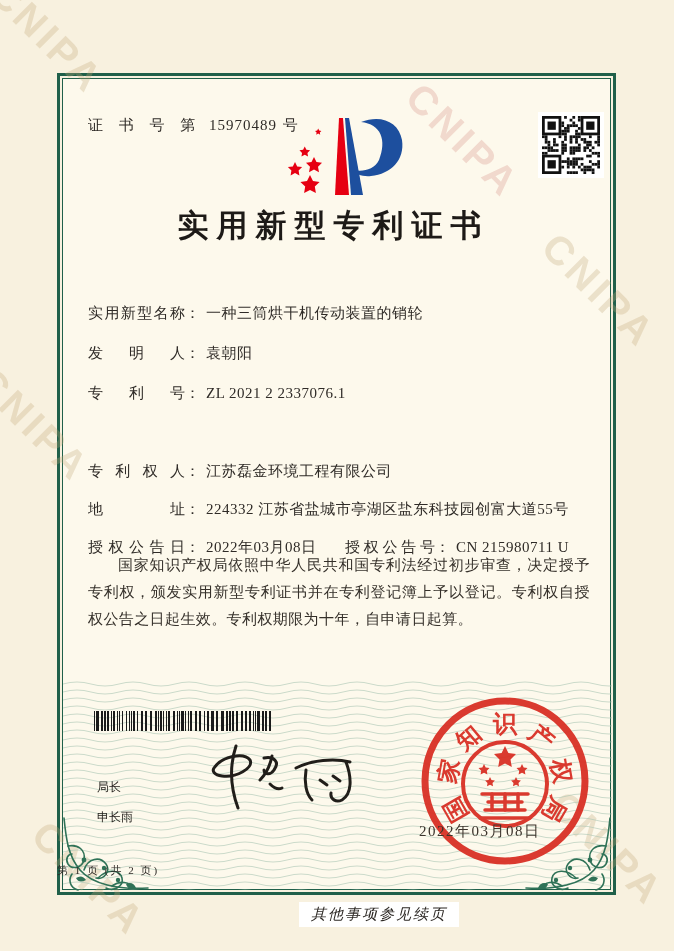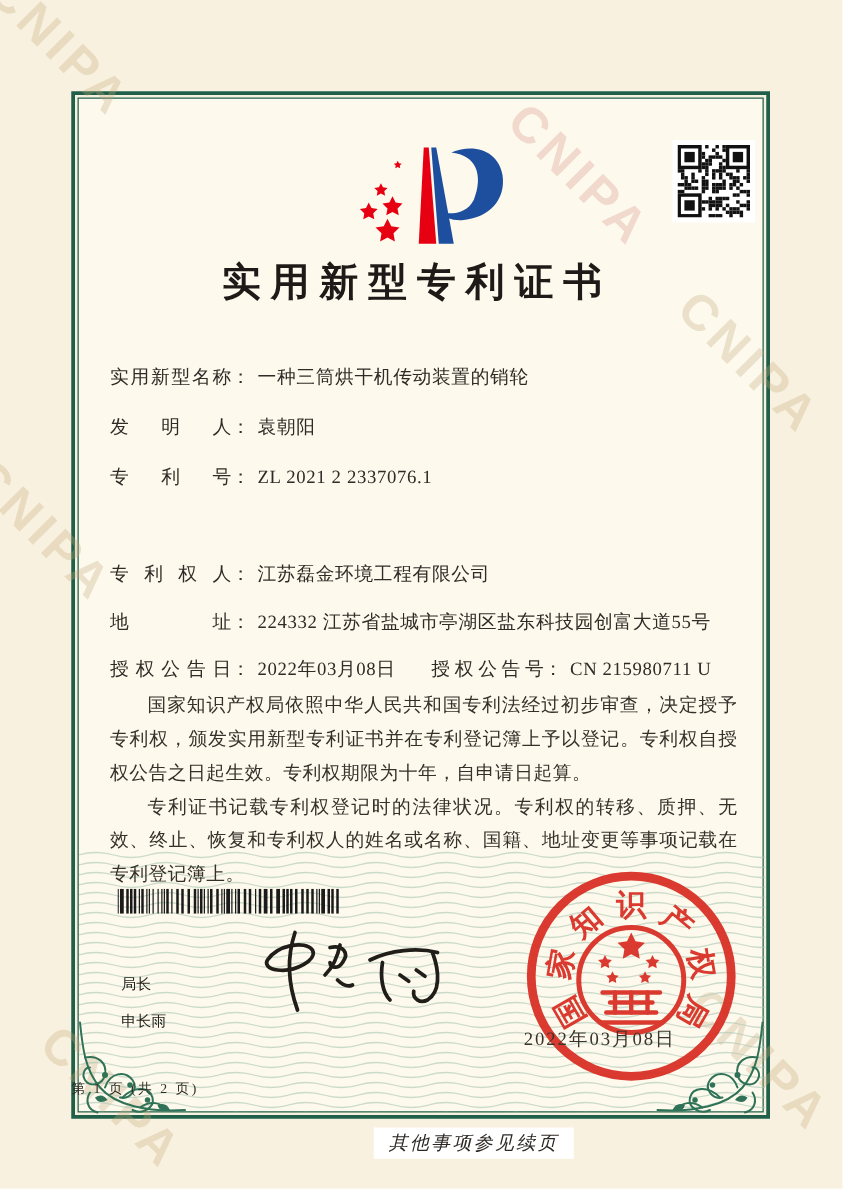--- a/index.html
+++ b/index.html
@@ -32,21 +32,21 @@
   .cert-no{ position:absolute; z-index:3; left:88px; top:116px; font-size:15px; }
   .cert-no .sp{ letter-spacing:6px; }
   .cert-no .num{ margin-left:4px; margin-right:2px; letter-spacing:1px; }
   .logo{ position:absolute; z-index:3; left:283px; top:100px; }
   .qr{ position:absolute; z-index:3; left:538px; top:112px; background:#fff; padding:4px; }
   .title{
     position:absolute; z-index:3; left:57px; top:205px; width:553px;
     text-align:center; font-size:31px; font-weight:bold; letter-spacing:8px;
     color:#1d1a17;
   }
-  .row{ position:absolute; z-index:3; left:88px; font-size:15px; white-space:nowrap; }
+  .row{ position:absolute; z-index:3; left:88px; font-size:15px; white-space:nowrap;margin-top:12px; }
   .row .lbl{ display:inline-block; width:97px; text-align:justify; text-align-last:justify; vertical-align:bottom; }
   .row .colon{ margin-right:6px; }
   .row .val{ letter-spacing:.5px; }
   .r1{ top:292px; } .r2{ top:332px; } .r3{ top:372px; }
   .r4{ top:411px; } .r5{ top:450px; } .r6{ top:488px; } .r7{ top:526px; }
   .pair2{ position:absolute; left:257px; top:0; }
   .pair2 .lbl{ width:90px; }
   .paras{
     position:absolute; z-index:3; left:88px; top:552px; width:502px;
     font-size:15px; line-height:27px; text-align:justify;
@@ -130,20 +130,25 @@
       <g fill="#2f7257">
         <circle cx="26" cy="44" r="2.4"></circle>
         <circle cx="46" cy="52" r="2.2"></circle>
         <circle cx="60" cy="64" r="2.2"></circle>
         <path d="M18,62 q6,-4 10,2 q-7,4 -10,-2z"></path>
         <path d="M68,68 q7,-3 10,4 q-8,3 -10,-4z"></path>
       </g>
     </g>
   </svg>
 
+  <div class="cert-no">
+    <span class="sp">证 书 号 第</span>
+    <span class="num">15970489</span>
+    <span>号</span>
+  </div>
 
   <svg class="logo" width="175" height="105" viewBox="0 0 175 105">
     <path d="M96,60 C104,40 98,24 78,22 C98,14 116,22 119,40 C122,60 108,74 88,76 C80,77 72,74 70,70 C80,72 91,70 96,60 Z" fill="#1d4f9e"></path>
     <path d="M56,18 L60,18 L66,95 L52,95 Z" fill="#e60012"></path>
     <path d="M62,18 L66,18 L80,95 L68,95 Z" fill="#1d4f9e"></path>
     <g fill="#e60012">
       <path d="M36,32 l1.8,3.6 4,.6 -2.9,2.8 .7,4 -3.6,-1.9 -3.6,1.9 .7,-4 -2.9,-2.8 4,-.6z" transform="scale(0.55) translate(28,20)"></path>
       <path d="M23,48 l2.2,4.4 4.9,.7 -3.5,3.4 .8,4.9 -4.4,-2.3 -4.4,2.3 .8,-4.9 -3.5,-3.4 4.9,-.7z" transform="scale(0.75) translate(6,14)"></path>
       <path d="M31,57 l2.5,5 5.5,.8 -4,3.9 1,5.5 -5,-2.6 -5,2.6 1,-5.5 -4,-3.9 5.5,-.8z"></path>
       <path d="M12,62 l2.2,4.4 4.9,.7 -3.5,3.4 .8,4.9 -4.4,-2.3 -4.4,2.3 .8,-4.9 -3.5,-3.4 4.9,-.7z"></path>
@@ -321,21 +326,20 @@
     <span>
       <span class="lbl">授权公告日</span><span class="colon">：</span><span class="val">2022年03月08日</span>
     </span>
     <span class="pair2">
       <span class="lbl">授权公告号</span><span class="colon">：</span><span class="val">CN 215980711 U</span>
     </span>
   </div>
 
   <div class="paras">
     <p>国家知识产权局依照中华人民共和国专利法经过初步审查，决定授予专利权，颁发实用新型专利证书并在专利登记簿上予以登记。专利权自授权公告之日起生效。专利权期限为十年，自申请日起算。</p>
-    <p>专利证书记载专利权登记时的法律状况。专利权的转移、质押、无效、终止、恢复和专利权人的姓名或名称、国籍、地址变更等事项记载在专利登记簿上。</p>
   </div>
 
   <svg class="barcode" id="barcode" width="180" height="20">
       <rect x="0" y="0" width="1" height="20" fill="#1b1b1b"></rect>
       <rect x="2" y="0" width="3" height="20" fill="#1b1b1b"></rect>
       <rect x="7" y="0" width="2" height="20" fill="#1b1b1b"></rect>
       <rect x="10" y="0" width="2" height="20" fill="#1b1b1b"></rect>
       <rect x="13" y="0" width="2" height="20" fill="#1b1b1b"></rect>
       <rect x="17" y="0" width="1" height="20" fill="#1b1b1b"></rect>
       <rect x="19" y="0" width="2" height="20" fill="#1b1b1b"></rect>

